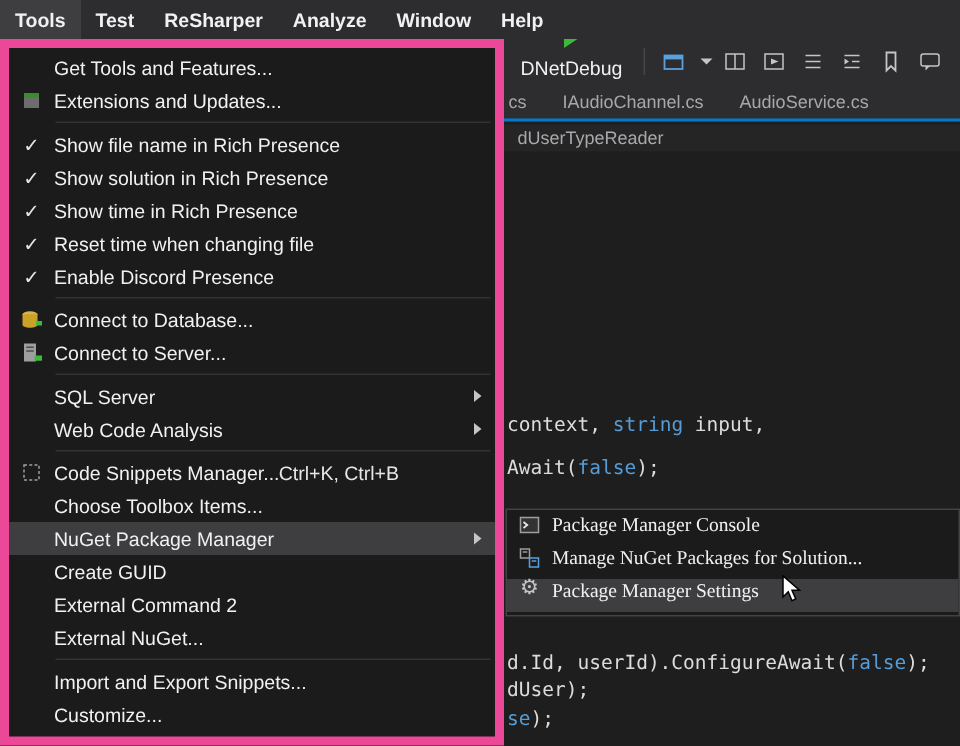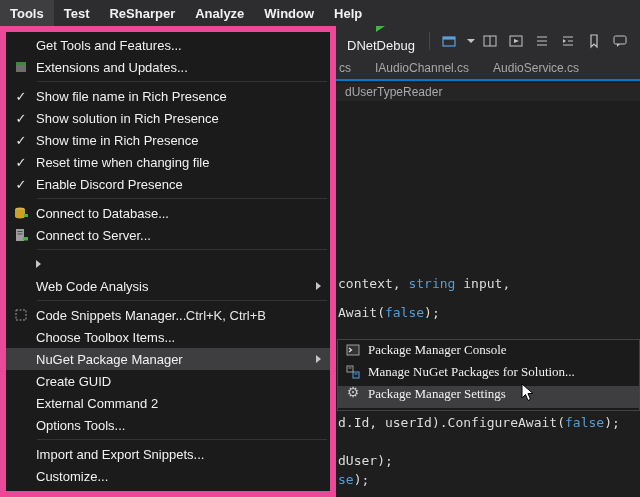--- a/index.html
+++ b/index.html
@@ -69,21 +69,21 @@
 
   
   .cursor { position:absolute; left:521px; top:383px; z-index:20; pointer-events:none; }
 </style>
 </head>
 <body>
 
 <div class="editor">
   <div class="cl" style="top:175px"><span>context, </span><span class="kw">string</span><span> input,</span></div>
   <div class="cl" style="top:204px"><span>Await(</span><span class="kw">false</span><span>);</span></div>
-  <div class="cl" style="top:314px"><span>d.Id, userId).ConfigureAwait(</span><span class="kw">false</span><span>);</span></div>
+  <div class="cl" style="top:334px"><span>d.Id, userId).ConfigureAwait(</span><span class="kw">false</span><span>);</span></div>
   <div class="cl" style="top:352px"><span>dUser);</span></div>
   <div class="cl" style="top:371px"><span class="kw">se</span><span>);</span></div>
 </div>
 
 <div class="menubar">
   <div class="mitem active">Tools</div>
   <div class="mitem">Test</div>
   <div class="mitem">ReSharper</div>
   <div class="mitem">Analyze</div>
   <div class="mitem">Window</div>
@@ -227,20 +227,21 @@
         <rect x="10" y="10" width="5" height="3.5" fill="#3db93d"></rect>
       </svg>
     </span>
     <span class="label">Connect to Server...</span>
   </div>
 
   <div class="sep"></div>
 
   <div class="item">
     <span class="gutter"></span>
+    <span class="label">SQL Server</span>
     <span class="sub-arrow"></span>
   </div>
   <div class="item">
     <span class="gutter"></span>
     <span class="label">Web Code Analysis</span>
     <span class="sub-arrow"></span>
   </div>
 
   <div class="sep"></div>
 
@@ -265,21 +266,21 @@
   <div class="item">
     <span class="gutter"></span>
     <span class="label">Create GUID</span>
   </div>
   <div class="item">
     <span class="gutter"></span>
     <span class="label">External Command 2</span>
   </div>
   <div class="item">
     <span class="gutter"></span>
-    <span class="label">Options Tools...</span>
+    <span class="label">External NuGet...</span>
   </div>
 
   <div class="sep"></div>
 
   <div class="item">
     <span class="gutter"></span>
     <span class="label">Import and Export Snippets...</span>
   </div>
   <div class="item">
     <span class="gutter"></span>

